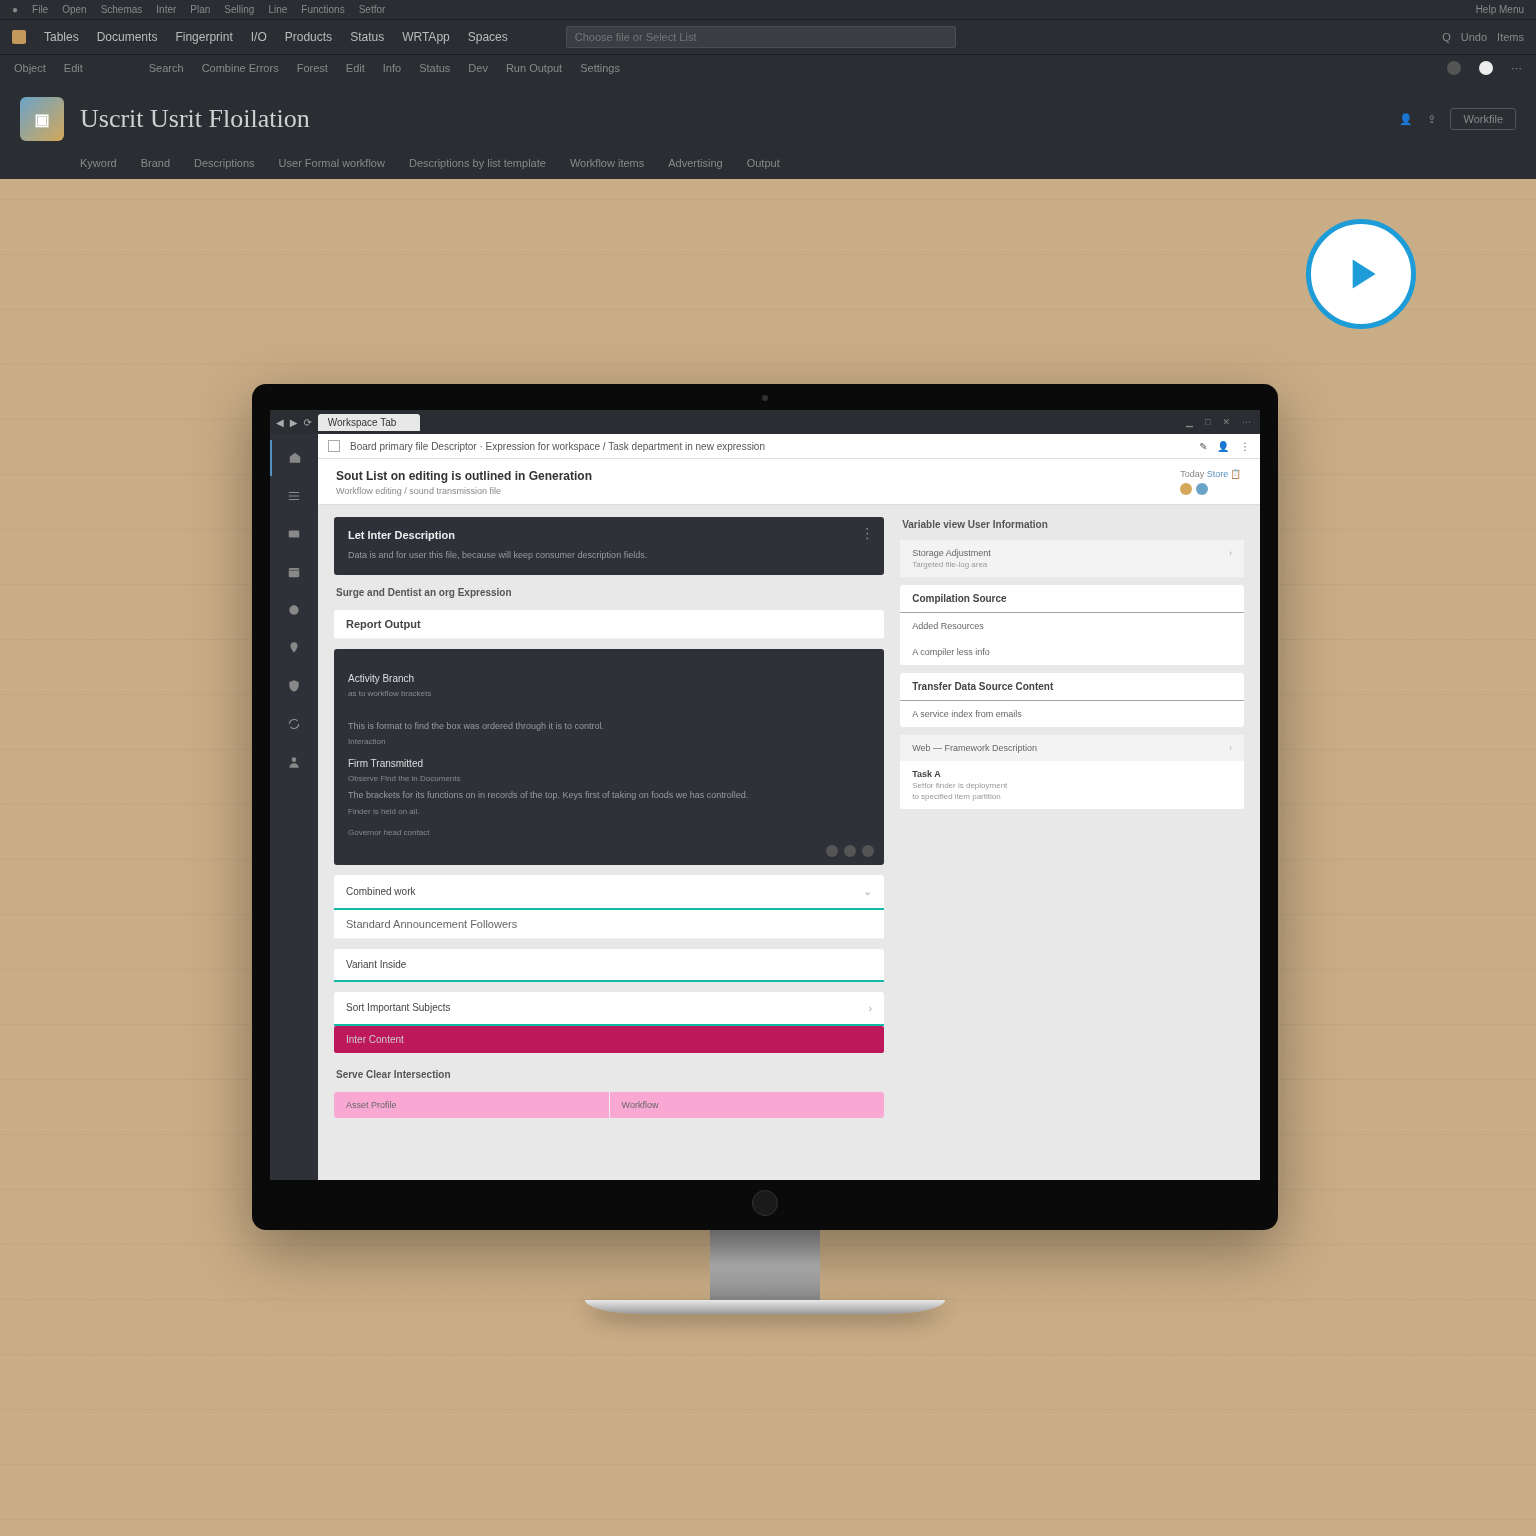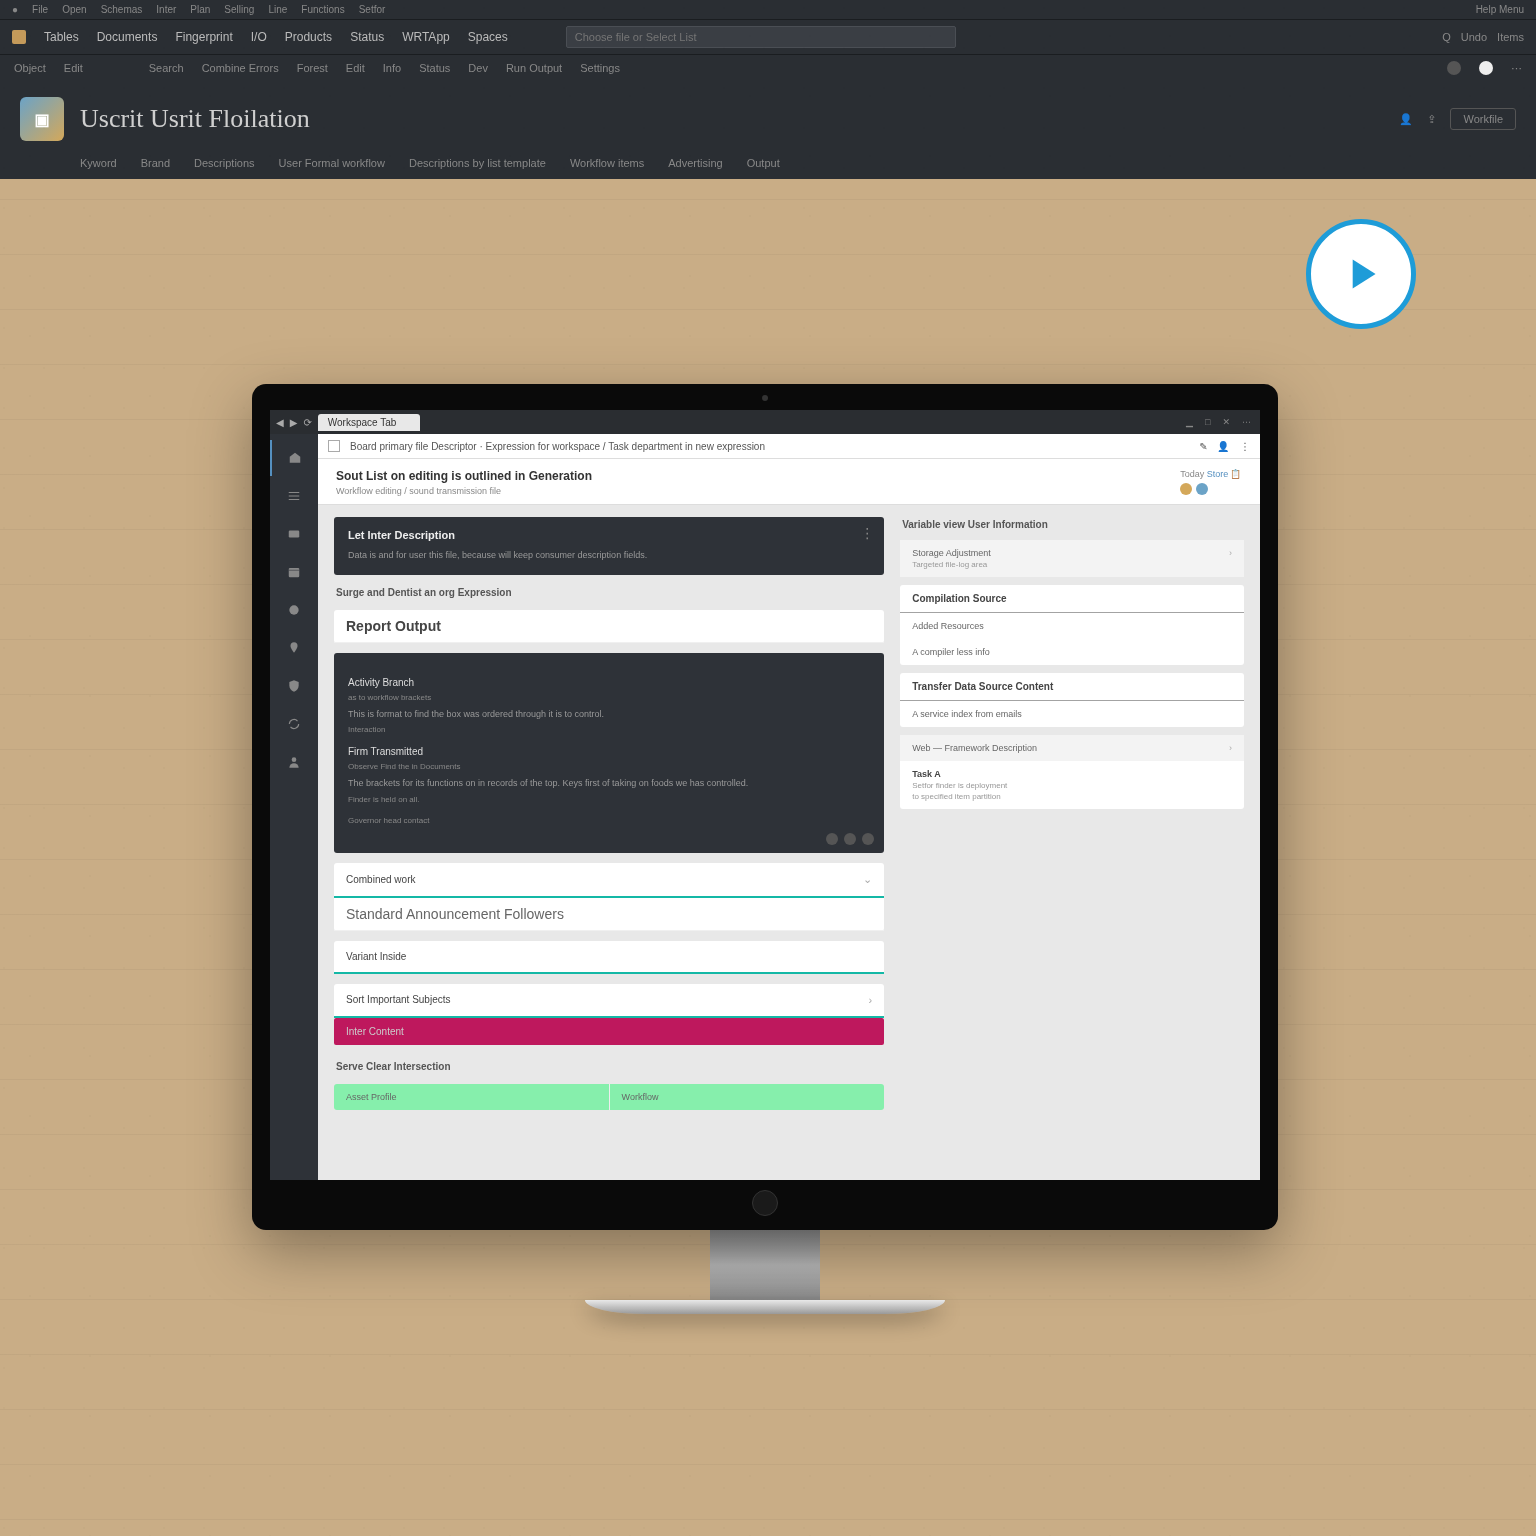--- a/index.html
+++ b/index.html
@@ -78,32 +78,32 @@
 .dark-card .more { position: absolute; top: 8px; right: 10px; color: #888; font-size: 14px; }
 .dark-card .sect { margin-top: 12px; }
 .dark-card .sect h4 { font-size: 10px; color: #ddd; font-weight: 400; margin-bottom: 5px; }
 .dark-card .sect .sml { font-size: 8px; color: #888; margin-top: 4px; }
 .dark-card .icongrp { position: absolute; bottom: 8px; right: 10px; display: flex; gap: 6px; }
 .dark-card .icongrp span { width: 12px; height: 12px; border-radius: 50%; background: #555; display: inline-block; }
 
 .light-card { background: #fff; border-radius: 3px; }
 .light-card .hdr { padding: 10px 12px; font-size: 10px; color: #444; font-weight: 400; border-bottom: 2px solid #14b8a6; display: flex; align-items: center; justify-content: space-between; }
 .light-card .hdr .chev { color: #aaa; font-size: 11px; }
-.light-card .row { padding: 8px 12px; font-size: 14px; color: #666; border-bottom: 1px solid #f0f0f0; }
+.light-card .row { padding: 8px 12px; font-size: 11px; color: #666; border-bottom: 1px solid #f0f0f0; }
 
 .darkrow { background: #be185d; color: #ccc; padding: 8px 12px; font-size: 10px; border-radius: 2px; }
 
 .r-card { background: #fff; border-radius: 3px; }
 .r-card .rh2 { padding: 8px 12px; font-size: 10px; color: #444; font-weight: 600; border-bottom: 1px solid #a3a3a3; }
 .r-card .gr { background: #f3f3f3; padding: 8px 12px; font-size: 9px; color: #666; display: flex; justify-content: space-between; }
 .r-card .wr { padding: 8px 12px; font-size: 9px; color: #666; display: flex; justify-content: space-between; }
 .r-card .mini { font-size: 8px; color: #999; margin-top: 2px; }
 .r-card .chev { color: #aaa; }
 
-.splitrow { display: flex; background: #86efac; border-radius: 3px; overflow: hidden; }
+.splitrow { display: flex; background: #f9a8d4; border-radius: 3px; overflow: hidden; }
 .splitrow > div { flex: 1; padding: 8px 12px; font-size: 9px; color: #666; }
 .splitrow > div:first-child { border-right: 1px solid #eee; }
 </style>
 </head>
 <body>
 
 <div class="noise"></div>
 
 <div class="top-header">
   <div class="topbar1">
@@ -290,21 +290,21 @@
                   <div style="font-size:10px;color:#555;font-weight:600;padding:2px 2px">Surge and Dentist an org Expression</div>
 
                   <div class="light-card" style="padding:0">
                     <div class="row" style="font-weight:600;color:#444">Report Output</div>
                   </div>
 
                   <div class="dark-card" style="padding-bottom:28px">
                     <div class="sect">
                       <h4>Activity Branch</h4>
                       <div class="sml">as to workflow brackets</div>
-                      <p style="margin-top:6px">This is format to find the box was ordered through it is to control.</p>
+                      <p style="margin-top:22px">This is format to find the box was ordered through it is to control.</p>
                       <div class="sml">Interaction</div>
                     </div>
                     <div class="sect">
                       <h4>Firm Transmitted</h4>
                       <div class="sml">Observe Find the in Documents</div>
                       <p style="margin-top:6px">The brackets for its functions on in records of the top. Keys first of taking on foods we has controlled.</p>
                       <div class="sml">Finder is held on all.</div>
                     </div>
                     <div class="sect">
                       <div class="sml">Governor head contact</div>

